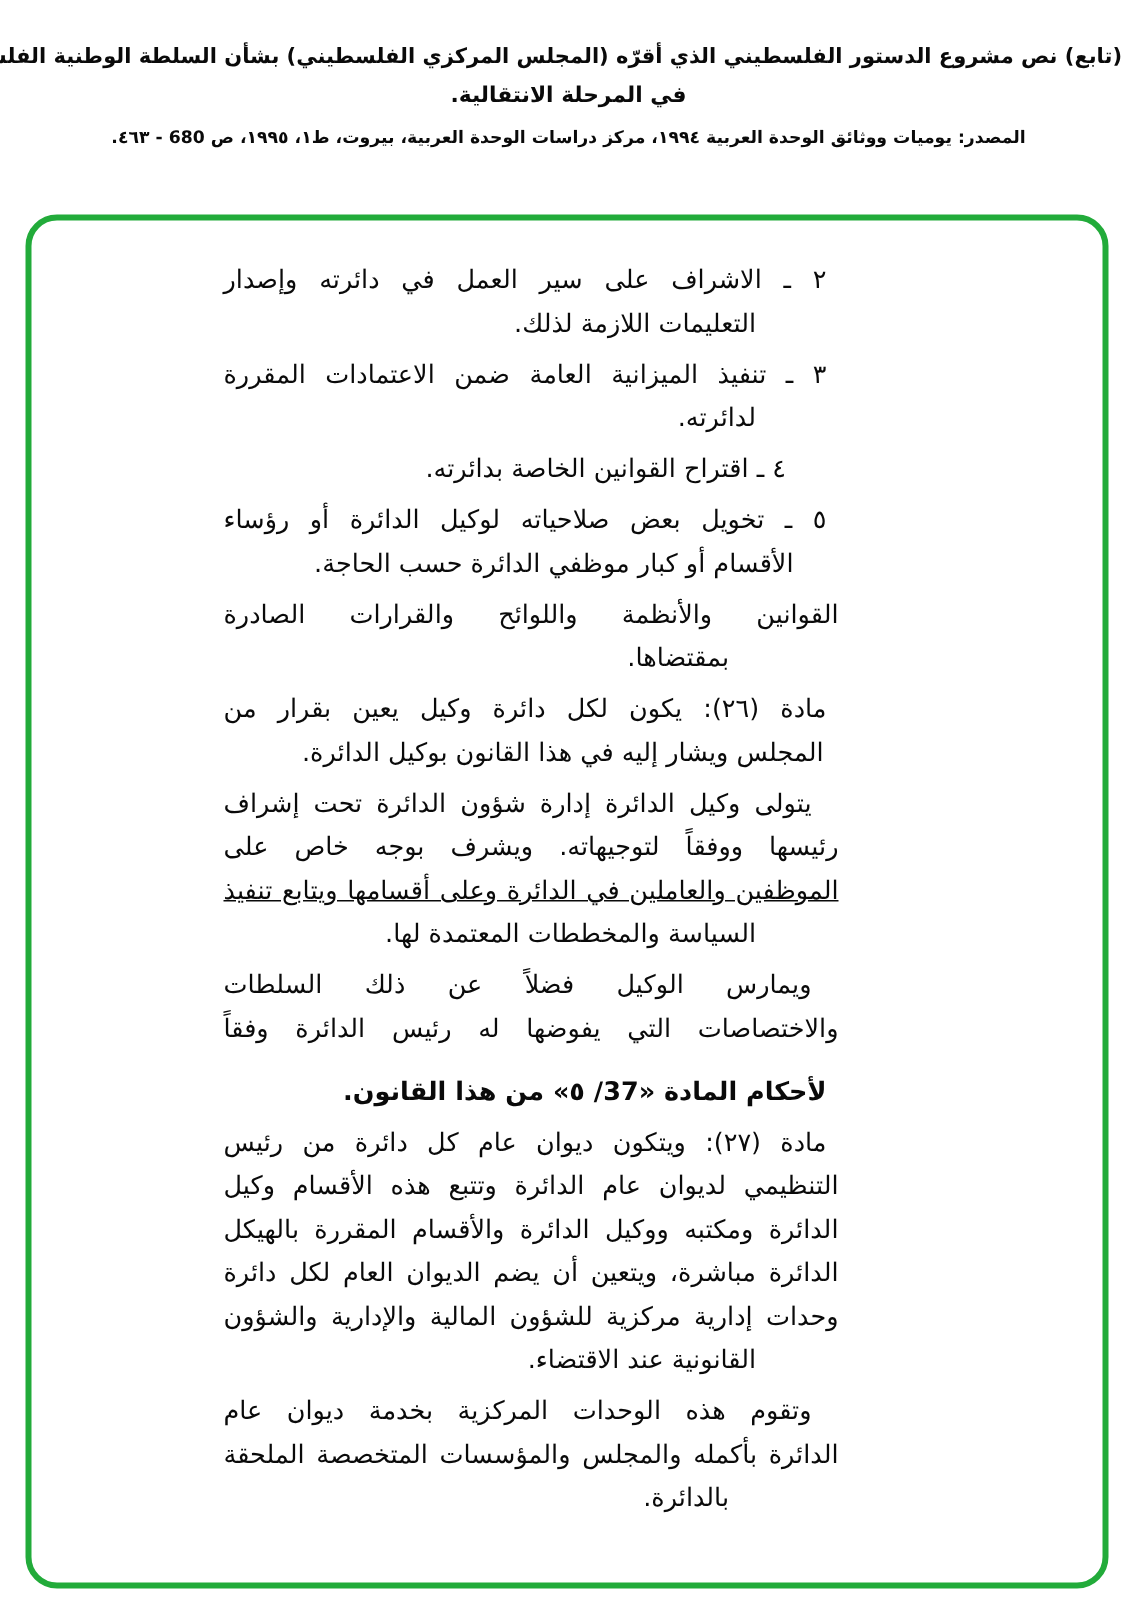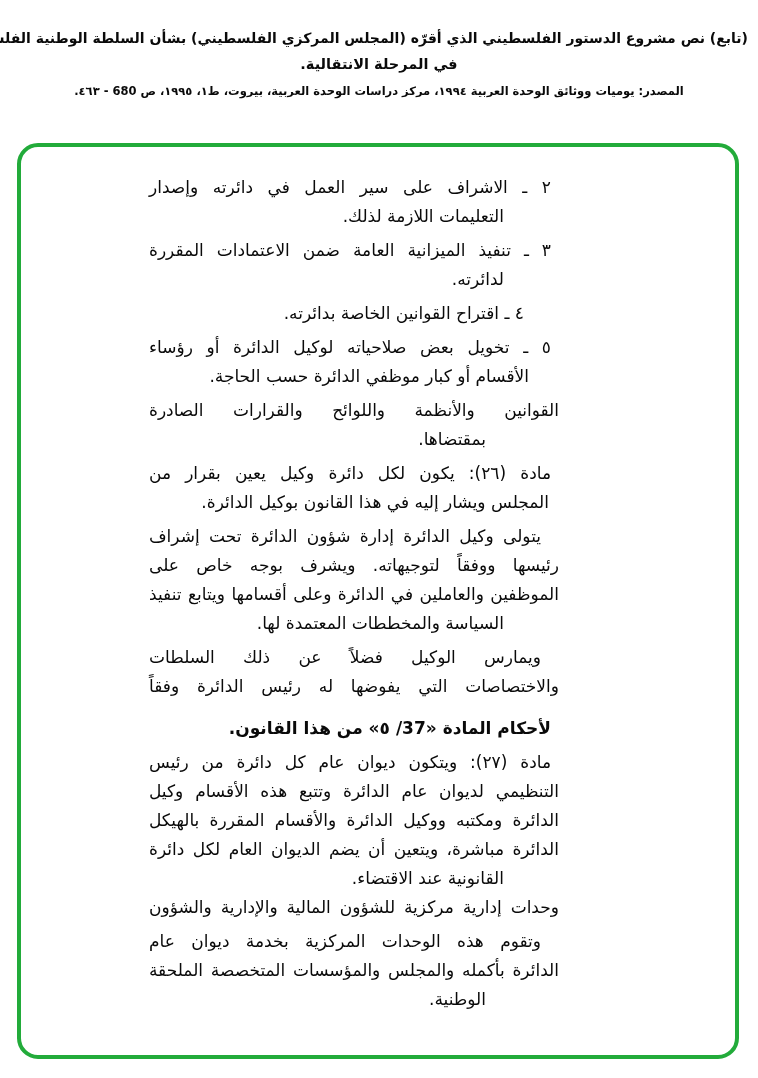--- a/index.html
+++ b/index.html
@@ -101,39 +101,39 @@
           <div class="line j" style="padding-right: 0px;">القوانين والأنظمة واللوائح والقرارات الصادرة</div>
           <div class="line" style="padding-right: 73px;">بمقتضاها.</div>
         </div>
         <div class="para">
           <div class="line j" style="padding-right: 8px;">مادة (٢٦): يكون لكل دائرة وكيل يعين بقرار من</div>
           <div class="line" style="padding-right: 10px;">المجلس ويشار إليه في هذا القانون بوكيل الدائرة.</div>
         </div>
         <div class="para">
           <div class="line j" style="padding-right: 18px;">يتولى وكيل الدائرة إدارة شؤون الدائرة تحت إشراف</div>
           <div class="line j" style="padding-right: 0px;">رئيسها ووفقاً لتوجيهاته. ويشرف بوجه خاص على</div>
-          <div class="line j" style="padding-right: 0px;">الموظفين والعاملين في الدائرة وعلى أقسامها ويتابع تنفيذ</div>
+          <div class="line j" style="padding-right: 0px; text-decoration: underline;">الموظفين والعاملين في الدائرة وعلى أقسامها ويتابع تنفيذ</div>
           <div class="line" style="padding-right: 55px;">السياسة والمخططات المعتمدة لها.</div>
         </div>
         <div class="para">
           <div class="line j" style="padding-right: 18px;">ويمارس الوكيل فضلاً عن ذلك السلطات</div>
           <div class="line j" style="padding-right: 0px;">والاختصاصات التي يفوضها له رئيس الدائرة وفقاً</div>
         </div>
         <div class="para bold extra-gap">
           <div class="line" style="padding-right: 8px;">لأحكام المادة «37/ ٥» من هذا القانون.</div>
         </div>
         <div class="para">
           <div class="line j" style="padding-right: 8px;">مادة (٢٧): ويتكون ديوان عام كل دائرة من رئيس</div>
           <div class="line j" style="padding-right: 0px;">التنظيمي لديوان عام الدائرة وتتبع هذه الأقسام وكيل</div>
           <div class="line j" style="padding-right: 0px;">الدائرة ومكتبه ووكيل الدائرة والأقسام المقررة بالهيكل</div>
           <div class="line j" style="padding-right: 0px;">الدائرة مباشرة، ويتعين أن يضم الديوان العام لكل دائرة</div>
+          <div class="line j" style="padding-right: 0px;">وحدات إدارية مركزية للشؤون المالية والإدارية والشؤون</div>
           <div class="line" style="padding-right: 55px;">القانونية عند الاقتضاء.</div>
-          <div class="line j" style="padding-right: 0px;">وحدات إدارية مركزية للشؤون المالية والإدارية والشؤون</div>
         </div>
         <div class="para">
           <div class="line j" style="padding-right: 18px;">وتقوم هذه الوحدات المركزية بخدمة ديوان عام</div>
           <div class="line j" style="padding-right: 0px;">الدائرة بأكمله والمجلس والمؤسسات المتخصصة الملحقة</div>
-          <div class="line" style="padding-right: 73px;">الوطنية.</div>
+          <div class="line" style="padding-right: 73px;">بالدائرة.</div>
         </div>
       </div>
   </div>
 
 </div>
 
 </body></html>

